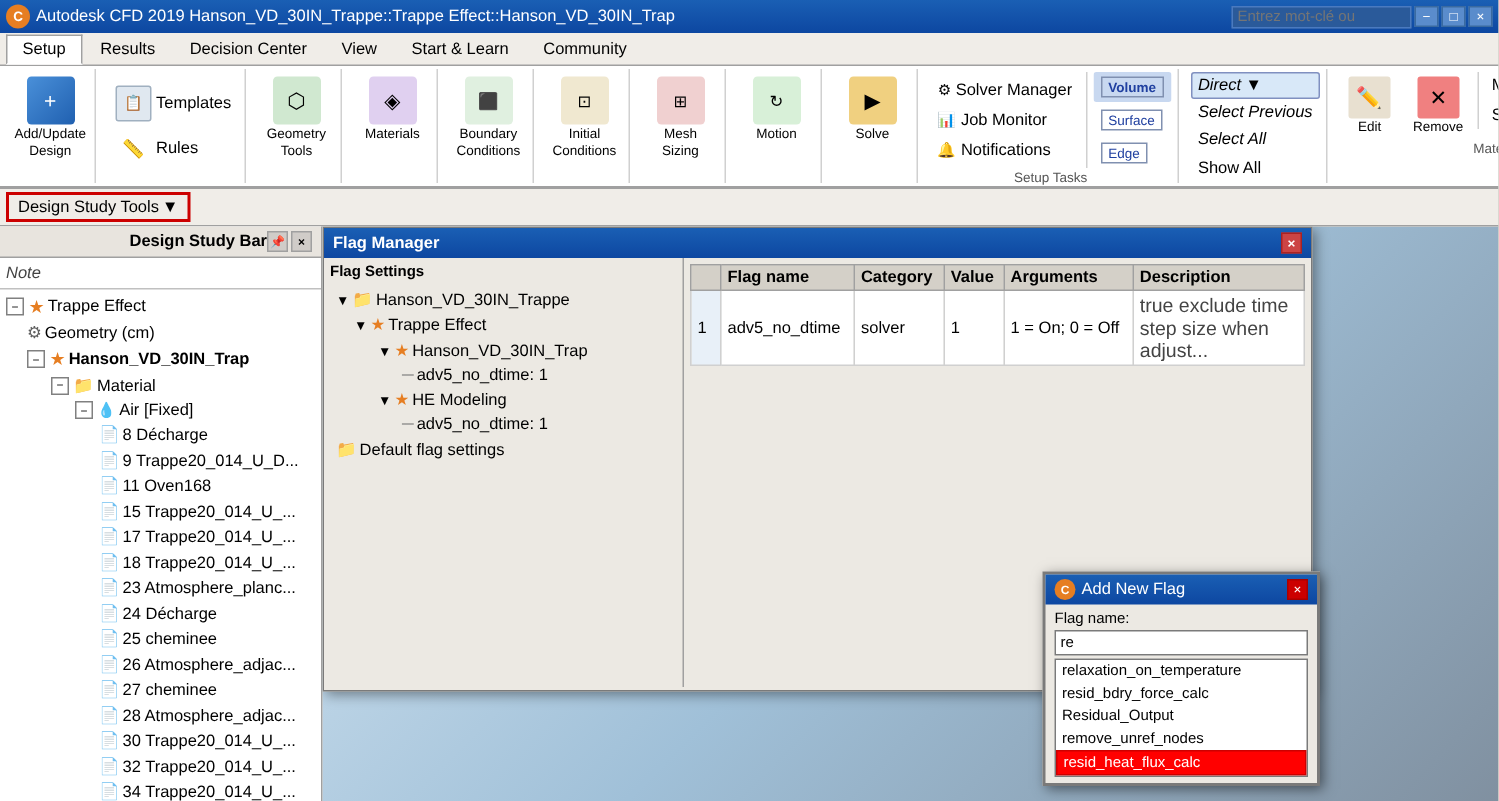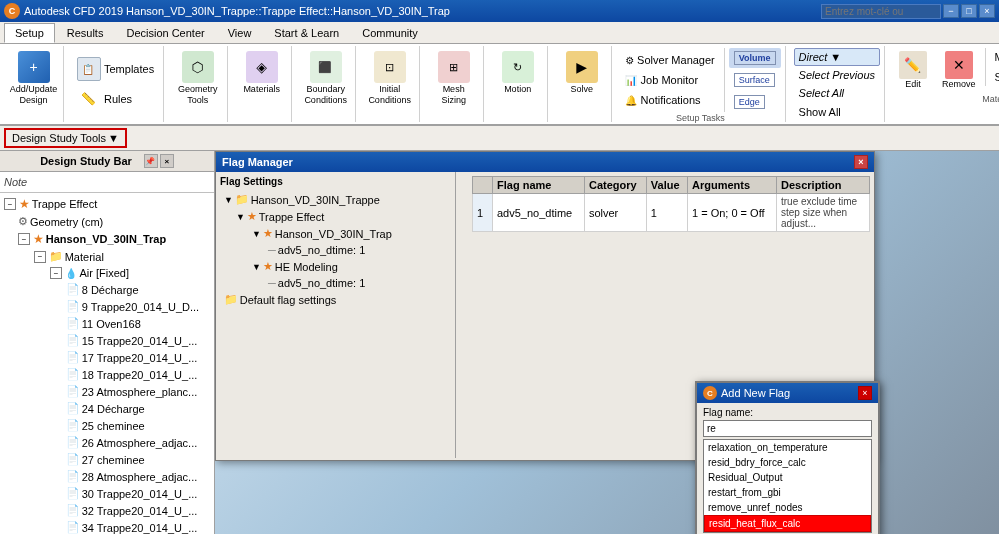--- a/index.html
+++ b/index.html
@@ -129,22 +129,21 @@
       overflow: hidden;
     }
     .left-panel-header {
       background: #e8e4de;
       padding: 3px 6px;
       font-size: 11px;
       font-weight: bold;
       border-bottom: 1px solid #a0a0a0;
       display: flex;
       align-items: center;
-      justify-content: center;
-      gap: 12px;
+      justify-content: flex-end;
     }
     .left-panel-controls { display: flex; gap: 2px; }
     .left-panel-ctrl-btn { width: 14px; height: 14px; background: #d0ccc8; border: 1px solid #a0a0a0; display: flex; align-items: center; justify-content: center; font-size: 8px; cursor: pointer; }
 
     .tree-view { flex: 1; overflow-y: auto; overflow-x: hidden; padding: 2px; }
     .tree-item { padding: 1px 0; cursor: pointer; white-space: nowrap; overflow: hidden; text-overflow: ellipsis; }
     .tree-item-content { display: flex; align-items: center; gap: 2px; padding: 1px 2px; }
     .tree-expand { width: 12px; height: 12px; display: inline-flex; align-items: center; justify-content: center; font-size: 8px; cursor: pointer; border: 1px solid #808080; background: white; margin-right: 1px; }
 
     
@@ -179,21 +178,21 @@
       font-size: 11px;
       font-weight: bold;
       display: flex;
       align-items: center;
       justify-content: space-between;
     }
     .dialog-close-btn {
       width: 14px; height: 14px; background: #cc4444; border: 1px solid #aa2222;
       color: white; font-size: 9px; cursor: pointer; display: flex; align-items: center; justify-content: center;
     }
-    .dialog-body { display: flex; height: calc(100% - 22px); gap: 12px; }
+    .dialog-body { display: flex; height: calc(100% - 22px); }
     .dialog-left { width: 240px; border-right: 1px solid #a0a0a0; padding: 4px; overflow-y: auto; }
     .dialog-right { flex: 1; display: flex; flex-direction: column; padding: 4px; overflow-x: auto; }
 
     .flag-tree-item { padding: 2px 4px; cursor: pointer; display: flex; align-items: center; gap: 2px; white-space: nowrap; }
 
     
     .flag-table { width: 100%; border-collapse: collapse; font-size: 10px; }
     .flag-table th { background: #d4d0c8; border: 1px solid #a0a0a0; padding: 2px 4px; text-align: left; font-weight: bold; }
     .flag-table td { border: 1px solid #d0d0d0; padding: 2px 4px; background: white; }
     .flag-table td.num-col { background: #e8f0f8; width: 20px; }
@@ -679,21 +678,21 @@
                 <th>Description</th>
               </tr>
             </thead>
             <tbody>
               <tr>
                 <td class="num-col">1</td>
                 <td>adv5_no_dtime</td>
                 <td>solver</td>
                 <td>1</td>
                 <td>1 = On; 0 = Off</td>
-                <td style="font-size:10px;color:#444;">true exclude time<br>step size when<br>adjust...</td>
+                <td style="font-size:13px;color:#444;">true exclude time<br>step size when<br>adjust...</td>
               </tr>
             </tbody>
           </table>
         </div>
       </div>
     </div>
 
     <div class="add-flag-dialog">
       <div class="add-flag-title">
         <div style="display:flex;align-items:center;gap:4px;">
@@ -702,20 +701,19 @@
         </div>
         <div class="add-flag-close">×</div>
       </div>
       <div class="add-flag-body">
         <div class="add-flag-label">Flag name:</div>
         <input type="text" class="add-flag-input" value="re" style="">
         <div class="add-flag-list" style="max-height:120px;overflow-y:auto;">
           <div class="add-flag-list-item">relaxation_on_temperature</div>
           <div class="add-flag-list-item">resid_bdry_force_calc</div>
           <div class="add-flag-list-item">Residual_Output</div>
-          <div class="add-flag-list-item">restart_from_gbi</div>
           <div class="add-flag-list-item">remove_unref_nodes</div>
           <div class="add-flag-list-item highlighted">resid_heat_flux_calc</div>
         </div>
       </div>
     </div>
   </div>
 </div>
 
 </body></html>

